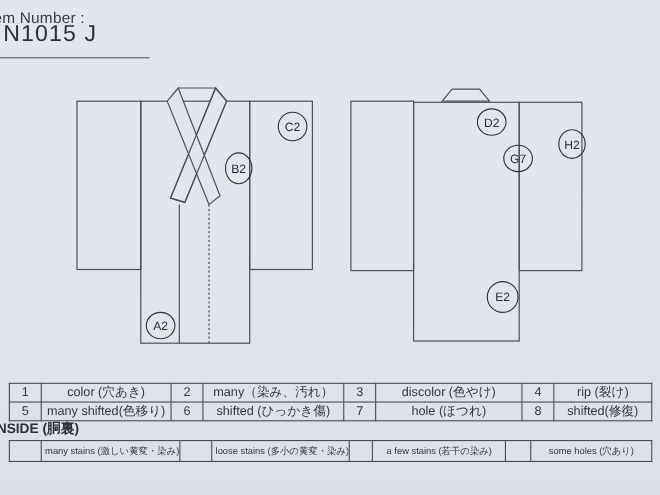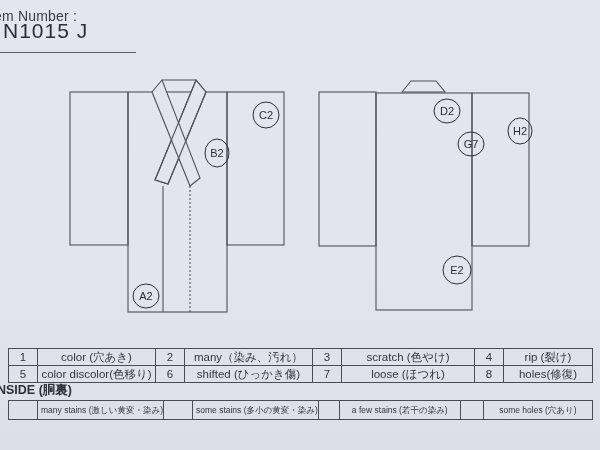--- a/index.html
+++ b/index.html
@@ -100,45 +100,45 @@
 </svg>
 
 <table class="tbl legend">
   <tbody>
       <tr>
     <td class="num">1</td>
     <td style="width:117px">color (穴あき)</td>
     <td class="num" style="width:17px">2</td>
     <td style="width:127px">many（染み、汚れ）</td>
     <td class="num" style="width:12px">3</td>
-    <td style="width:132px">scratch (色やけ)</td>
+    <td style="width:132px">discolor (色やけ)</td>
     <td class="num" style="width:10px">4</td>
     <td>rip (裂け)</td>
   </tr>
   <tr>
     <td class="num">5</td>
-    <td>color discolor(色移り)</td>
+    <td>many shifted(色移り)</td>
     <td class="num">6</td>
     <td>shifted (ひっかき傷)</td>
     <td class="num">7</td>
-    <td>loose (ほつれ)</td>
+    <td>hole (ほつれ)</td>
     <td class="num">8</td>
-    <td>holes(修復)</td>
+    <td>shifted(修復)</td>
   </tr>
 </tbody>
   </table>
 
 <div class="inside-title">NSIDE (胴裏)</div>
 
 <table class="tbl inside">
   <tbody>
       <tr>
     <td class="box"></td>
     <td class="txt" style="width:115px">many stains (激しい黄変・染み)</td>
     <td class="box" style="width:28px"></td>
-    <td class="txt" style="width:120px">some stains (多小の黄変・染み)</td>
+    <td class="txt" style="width:120px">loose stains (多小の黄変・染み)</td>
     <td class="box" style="width:20px"></td>
     <td class="ctr" style="width:120px">a few stains (若干の染み)</td>
     <td class="box" style="width:22px"></td>
     <td class="ctr">some holes (穴あり)</td>
   </tr>
 </tbody>
   </table>
 
 </body></html>

